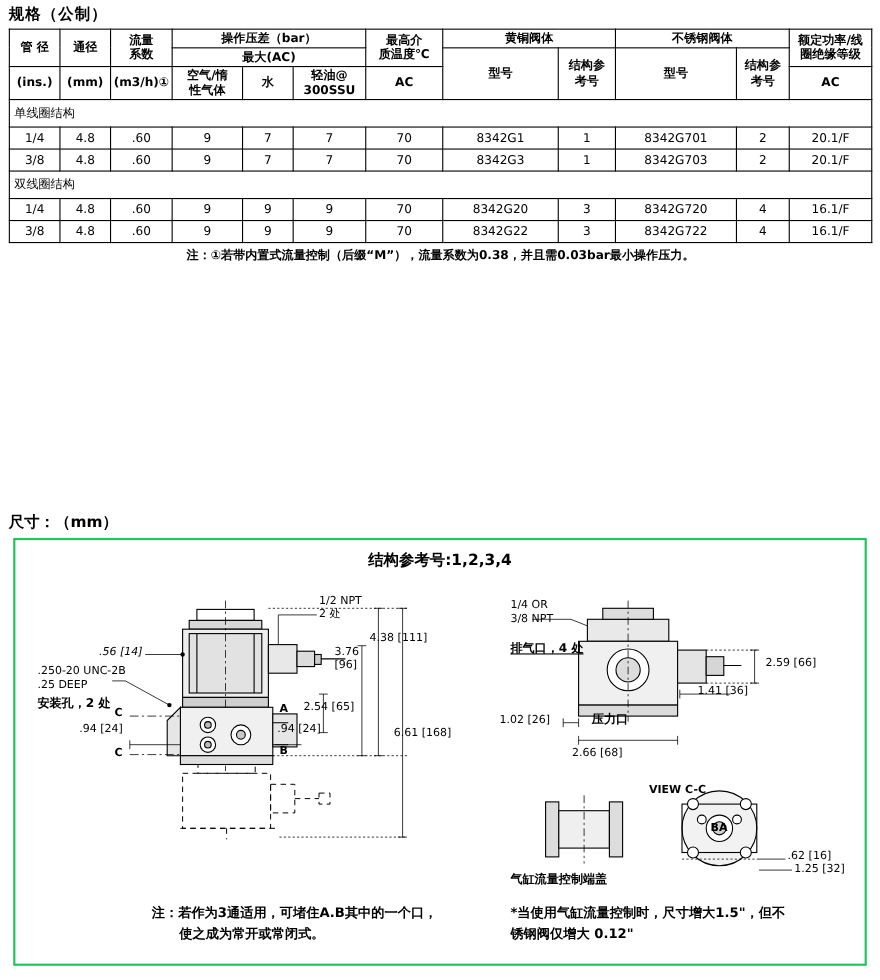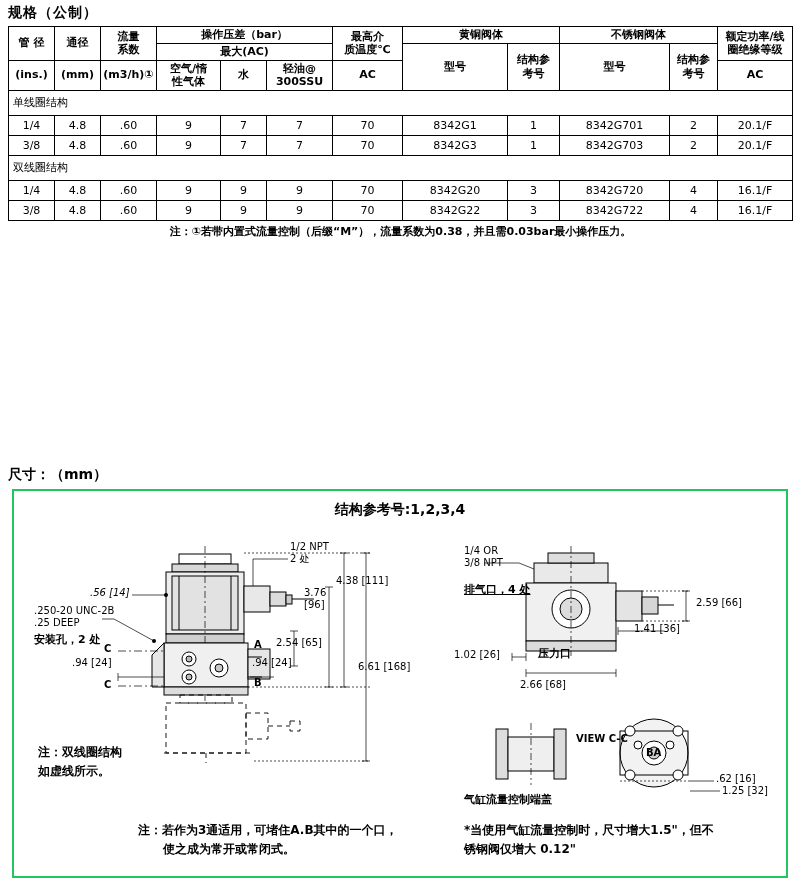--- a/index.html
+++ b/index.html
@@ -423,26 +423,24 @@
 
     <div class="lbl" style="left:450px; top:54px;">1/4 OR
 3/8 NPT</div>
     <div class="lbl-cn" style="left:450px; top:92px;text-decoration:underline;">排气口，4 处</div>
     <div class="lbl" style="left:682px; top:106px;">2.59 [66]</div>
     <div class="lbl" style="left:620px; top:132px;">1.41 [36]</div>
     <div class="lbl" style="left:440px; top:158px;">1.02 [26]</div>
     <div class="lbl" style="left:506px; top:188px;">2.66 [68]</div>
     <div class="lbl-cn" style="left:524px; top:156px;">压力口</div>
 
-    <div class="lbl-b" style="left:562px; top:222px;margin-top:20px;">VIEW C-C</div>
+    <div class="lbl-b" style="left:576px; top:222px;">VIEW C-C</div>
     <div class="lbl-b" style="left:632px; top:256px;">BA</div>
     <div class="lbl" style="left:702px; top:282px;">.62 [16]</div>
     <div class="lbl" style="left:708px; top:294px;">1.25 [32]</div>
     <div class="lbl-cn" style="left:450px; top:302px;">气缸流量控制端盖</div>
 
-    <div class="note-cn" style="left:24px; top:252px;">注：双线圈结构
-如虚线所示。</div>
     <div class="note-cn" style="left:124px; top:330px;">注：若作为3通适用，可堵住A.B其中的一个口，
       使之成为常开或常闭式。</div>
     <div class="note-cn" style="left:450px; top:330px;">*当使用气缸流量控制时，尺寸增大1.5"，但不
 锈钢阀仅增大 0.12"</div>
   </div>
 </div>
 
 </body></html>

